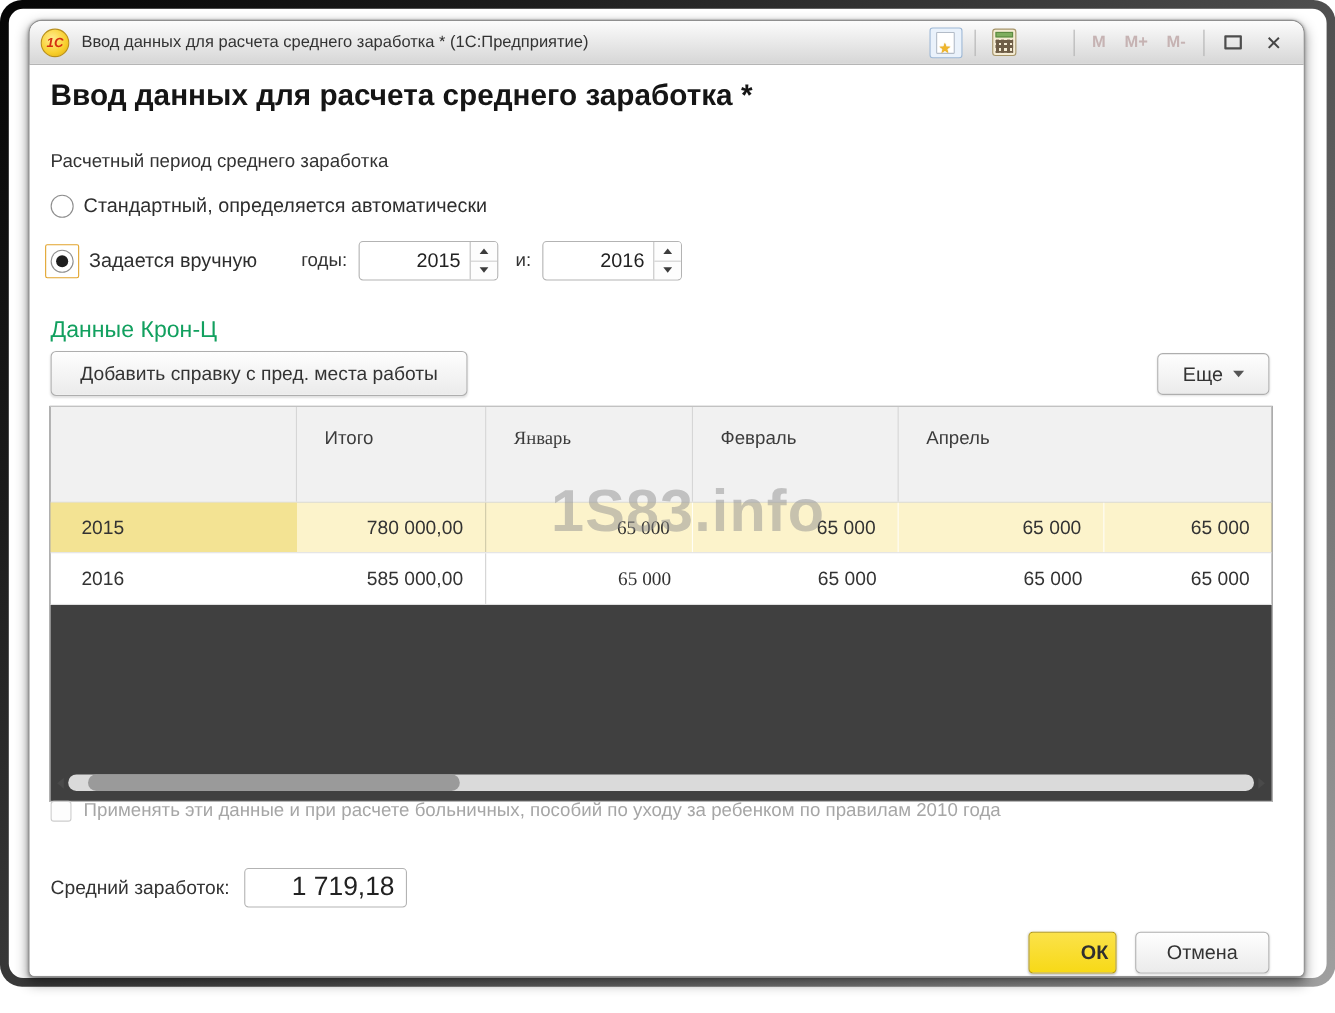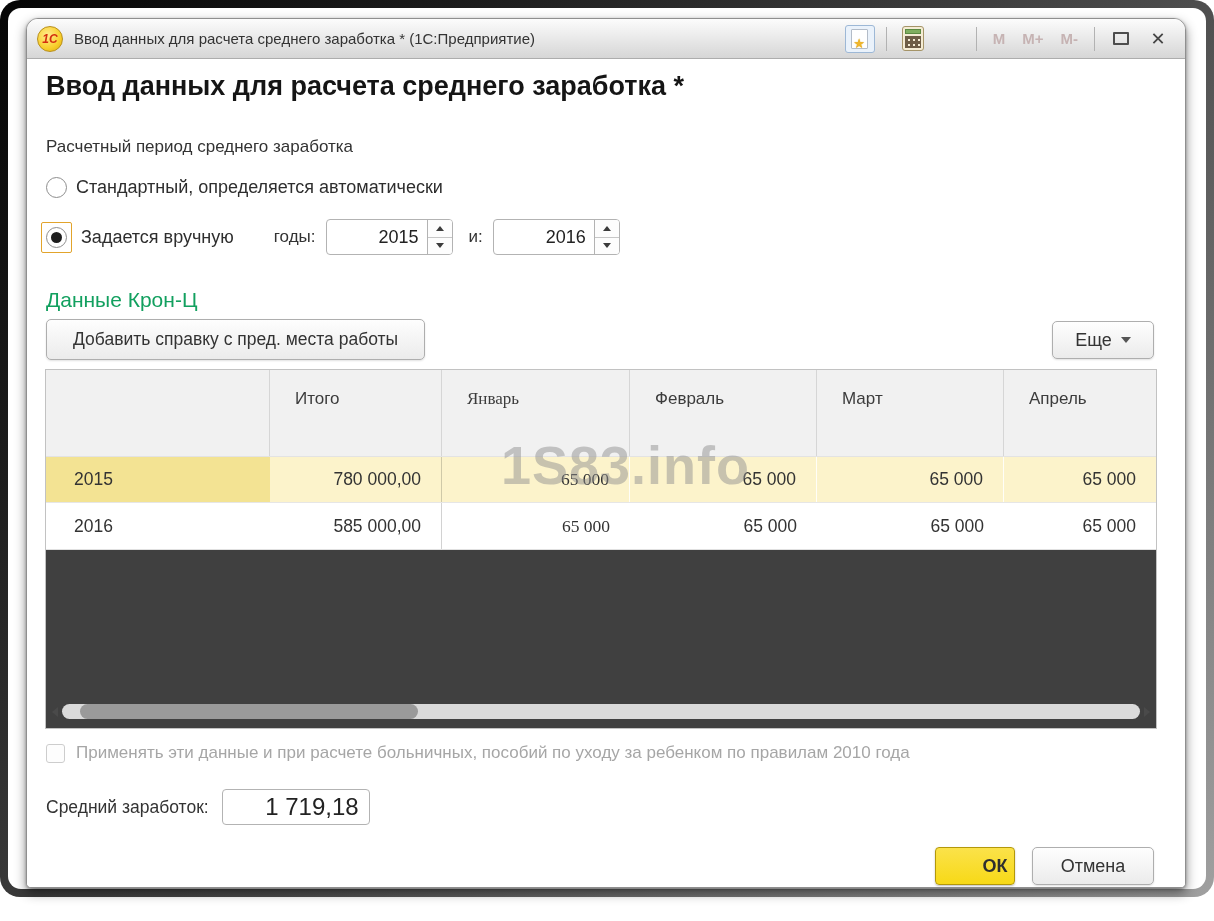--- a/index.html
+++ b/index.html
@@ -102,21 +102,21 @@
   .row-plain .cell.total{border-right:1px solid #d2d2d2;}
   .tfiller{flex:1;}
   .hscroll{height:28px;flex:0 0 auto;display:flex;align-items:center;padding:0 6px 5px 6px;gap:4px;}
   .tri-l{width:0;height:0;border-top:5px solid transparent;border-bottom:5px solid transparent;border-right:6px solid #4a4a4a;}
   .tri-r{width:0;height:0;border-top:5px solid transparent;border-bottom:5px solid transparent;border-left:6px solid #4a4a4a;}
   .track{flex:1;height:15px;background:#dadada;border-radius:8px;position:relative;}
   .thumb{position:absolute;left:18px;top:0;width:338px;height:15px;background:#9a9a9a;border-radius:8px;}
   .watermark{position:absolute;left:455px;top:64px;font-size:54px;font-weight:bold;color:#8f8f8f;
     opacity:.48;letter-spacing:1px;pointer-events:none;z-index:4;}
   
-  .check-row{position:absolute;left:19px;top:684px;display:flex;align-items:center;gap:11px;}
+  .check-row{position:absolute;left:19px;top:668px;display:flex;align-items:center;gap:11px;}
   .checkbox{width:19px;height:19px;border:1px solid #cdcdcd;border-radius:3px;background:#fdfdfd;flex:0 0 auto;}
   .check-label{font-size:17px;color:#a6a6a6;}
   .avg-row{position:absolute;left:19px;top:730px;display:flex;align-items:center;}
   .avg-label{font-size:17.5px;color:#333;}
   .avg-field{margin-left:13px;width:148px;height:36px;border:1px solid #b3b3b3;border-radius:4px;
     text-align:right;padding-right:10px;font-size:24px;color:#222;font-family:inherit;outline:0;background:#fff;}
   .footer{position:absolute;right:31px;top:788px;display:flex;gap:17px;}
   .ok-btn{width:80px;height:38px;font-size:18px;font-weight:600;
     background:linear-gradient(#fbe24a,var(--ok-yellow));border:1px solid #b3980a;border-radius:4px;
     color:#2f2f2f;display:grid;place-items:center;box-shadow:0 1px 2px rgba(0,0,0,.25);padding-left:40px;}
@@ -217,21 +217,20 @@
       <span>Еще</span>
       <span class="caret"></span>
     </div>
 
     <div class="grid">
       <div class="thead">
         <div class="th c0"></div>
         <div class="th c1">Итого</div>
         <div class="th cm">Январь</div>
         <div class="th cm2">Февраль</div>
-        <div class="th cm2">Март</div>
         <div class="th clast">Апрель</div>
       </div>
 
       <div class="trow row-sel">
         <div class="cell yr c0">2015</div>
         <div class="cell num total c1">780 000,00</div>
         <div class="cell num cm">65 000</div>
         <div class="cell num cm2">65 000</div>
         <div class="cell num cm2">65 000</div>
         <div class="cell num clast">65 000</div>

